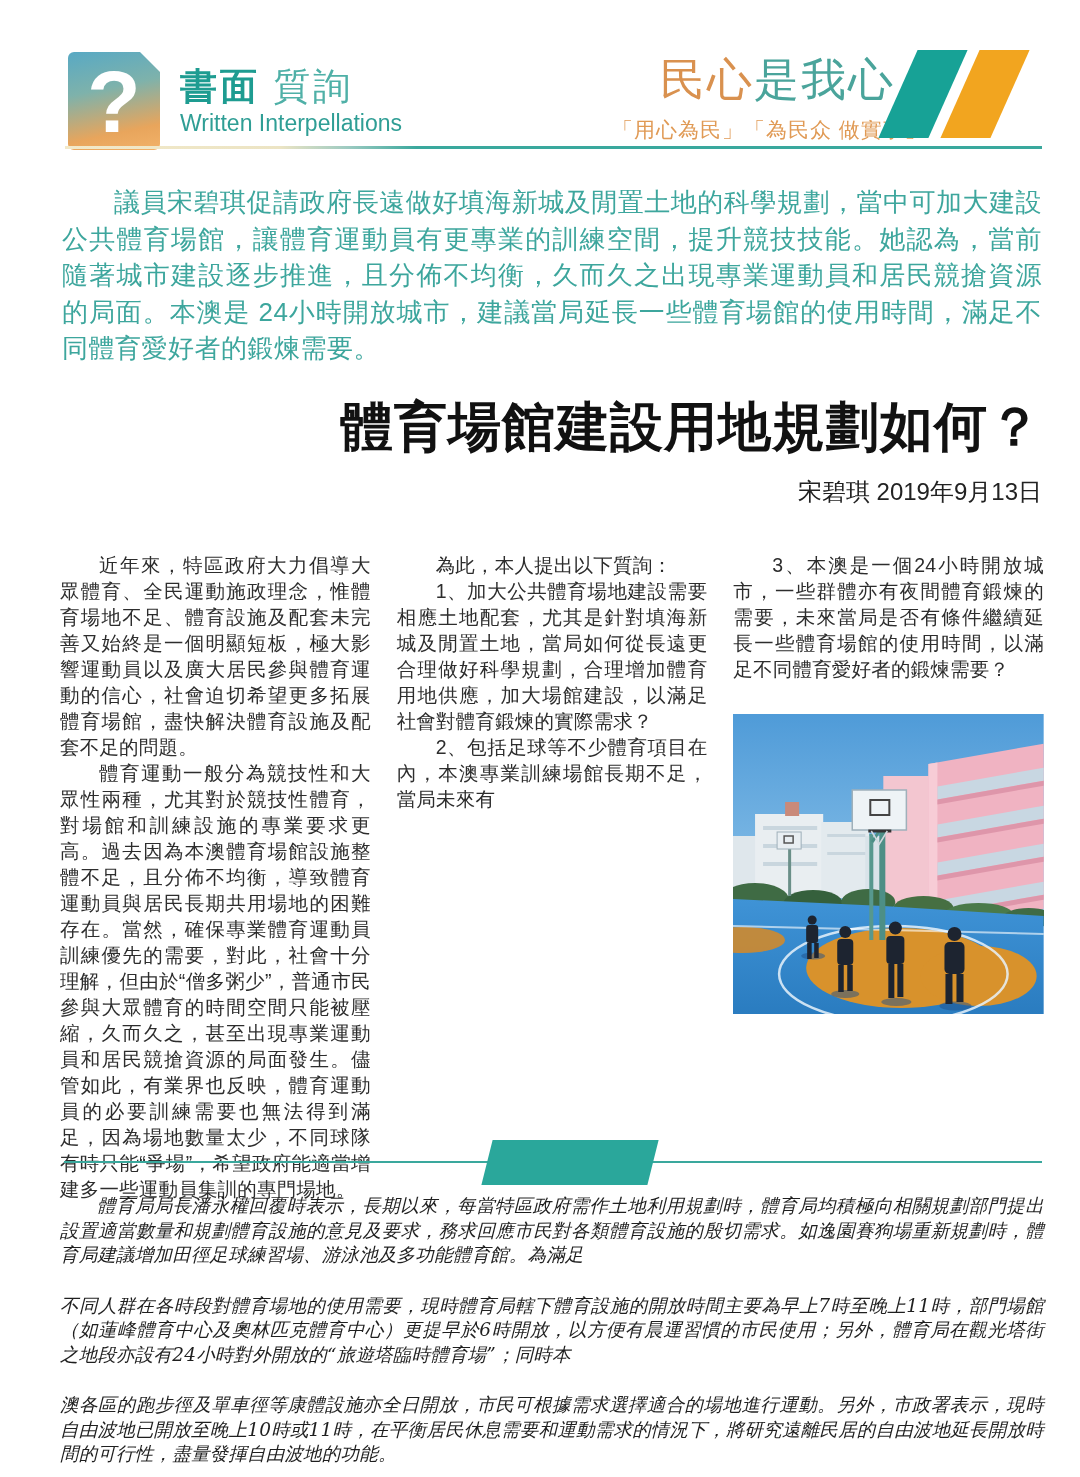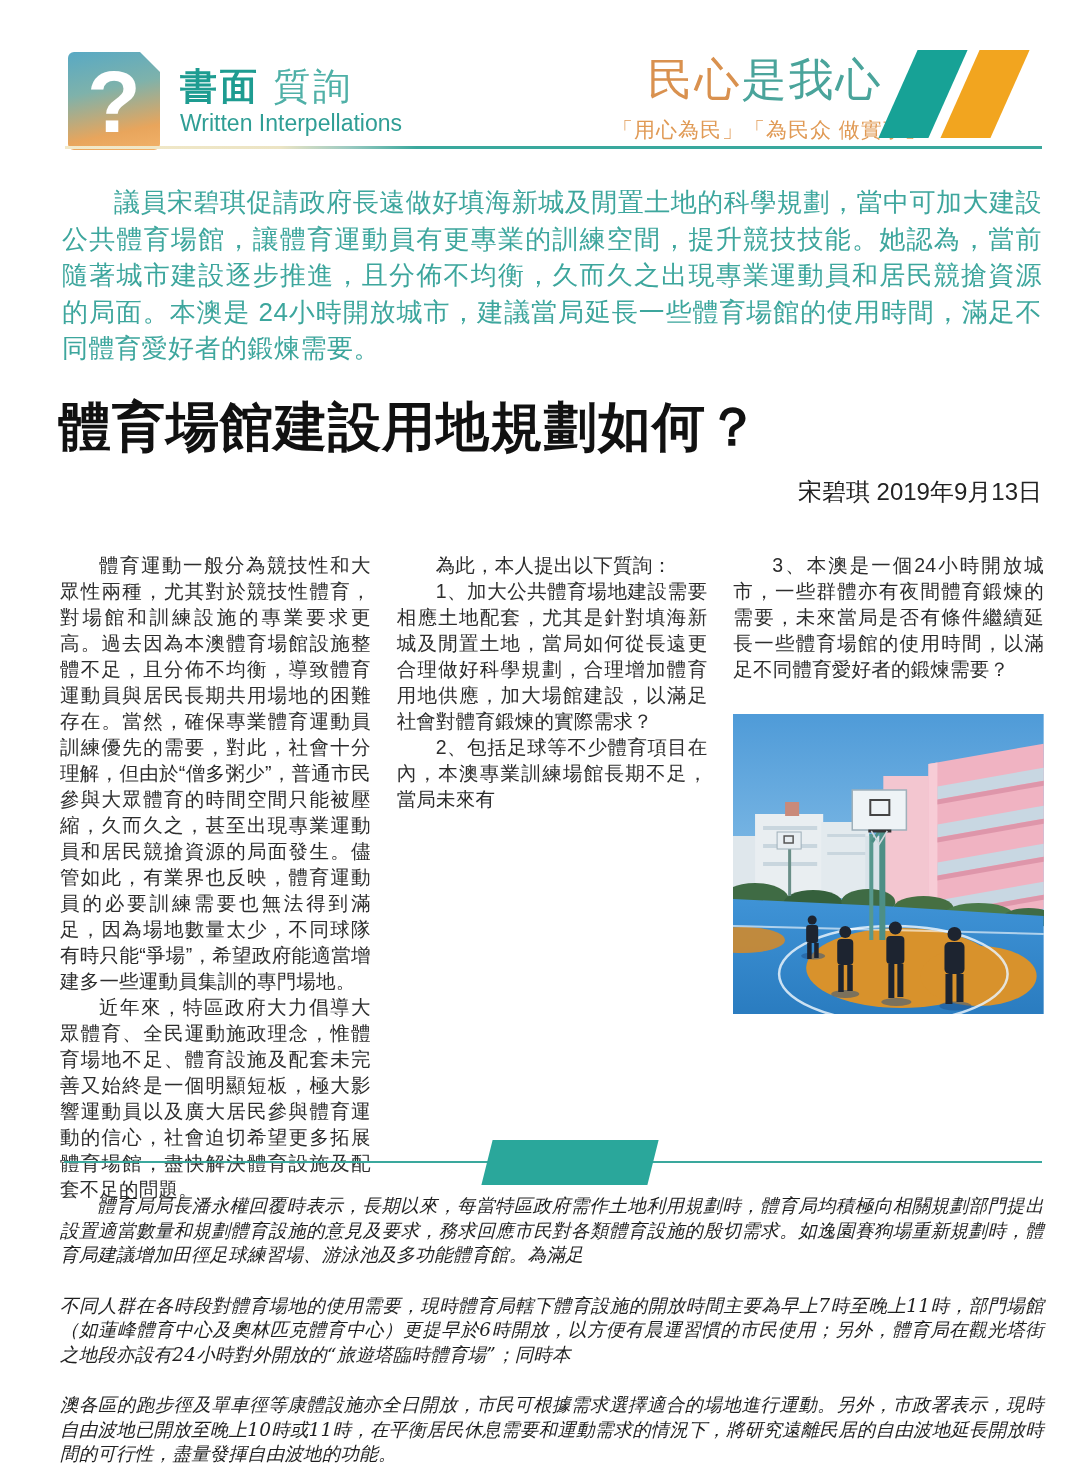--- a/index.html
+++ b/index.html
@@ -24,21 +24,21 @@
   }
   .logo .fold {
     position:absolute; top:0; right:0; width:0; height:0;
     border-top:20px solid #ffffff; border-left:20px solid transparent;
   }
   .section-zh { position:absolute; left:180px; top:62px; font-size:37px; letter-spacing:3px; }
   .section-zh .zh-bold { color:#1e9c91; font-weight:bold; }
   .section-zh .zh-light { color:#4fb0a7; font-weight:normal; }
   .section-en { position:absolute; left:180px; top:110px; font-size:23px; color:#2f9e95; }
 
-  .slogan { position:absolute; left:628px; top:50px; width:274px; text-align:center;
+  .slogan { position:absolute; left:660px; top:50px; width:274px; 
             font-size:45px; letter-spacing:2px; white-space:nowrap; }
   .slogan .s-orange { color:#d9914f; }
   .slogan .s-teal { color:#4aa49b; }
   .slogan-sub { position:absolute; left:612px; top:116px; width:300px; text-align:center;
                 font-size:21px; color:#e09a55; letter-spacing:1px; white-space:nowrap; }
 
   .stripe { position:absolute; top:50px; width:50px; height:88px; transform:skewX(-24deg); }
   .stripe.teal   { left:898px; background:#17a296; }
   .stripe.orange { left:960px; background:#f2a51f; }
 
@@ -49,21 +49,21 @@
 
   
   .intro {
     position:absolute; left:62px; top:184px; width:980px;
     font-size:26px; line-height:36.5px; color:#3da69d;
     text-align:justify; text-indent:2em; letter-spacing:0.5px;
   }
 
   
   .title {
-    position:absolute; left:58px; top:392px; width:984px; 
+    position:absolute; left:58px; top:392px; width:984px; text-align:right;
     font-size:53px; font-weight:900; color:#111; letter-spacing:1px;
   }
   .byline {
     position:absolute; left:58px; top:476px; width:984px; text-align:right;
     font-size:24px; color:#222;
   }
 
   
   .main-cols { position:absolute; left:60px; top:552px; width:984px; display:flex; gap:26px; }
   .main-cols .col { flex:1; min-width:0; }
@@ -130,22 +130,22 @@
   <div class="stripe orange"></div>
   <div class="header-rule"></div>
 
   <div class="intro">議員宋碧琪促請政府長遠做好填海新城及閒置土地的科學規劃，當中可加大建設公共體育場館，讓體育運動員有更專業的訓練空間，提升競技技能。她認為，當前隨著城市建設逐步推進，且分佈不均衡，久而久之出現專業運動員和居民競搶資源的局面。本澳是 24小時開放城市，建議當局延長一些體育場館的使用時間，滿足不同體育愛好者的鍛煉需要。</div>
 
   <div class="title">體育場館建設用地規劃如何？</div>
   <div class="byline">宋碧琪 2019年9月13日</div>
 
   <div class="main-cols">
     <div class="col">
+      <p class="indent">近年來，特區政府大力倡導大眾體育、全民運動施政理念，惟體育場地不足、體育設施及配套未完善又始終是一個明顯短板，極大影響運動員以及廣大居民參與體育運動的信心，社會迫切希望更多拓展體育場館，盡快解決體育設施及配套不足的問題。</p>
       <p class="indent">體育運動一般分為競技性和大眾性兩種，尤其對於競技性體育，對場館和訓練設施的專業要求更高。過去因為本澳體育場館設施整體不足，且分佈不均衡，導致體育運動員與居民長期共用場地的困難存在。當然，確保專業體育運動員訓練優先的需要，對此，社會十分理解，但由於“僧多粥少”，普通市民參與大眾體育的時間空間只能被壓縮，久而久之，甚至出現專業運動員和居民競搶資源的局面發生。儘管如此，有業界也反映，體育運動員的必要訓練需要也無法得到滿足，因為場地數量太少，不同球隊有時只能“爭場”，希望政府能適當增建多一些運動員集訓的專門場地。</p>
-      <p class="indent">近年來，特區政府大力倡導大眾體育、全民運動施政理念，惟體育場地不足、體育設施及配套未完善又始終是一個明顯短板，極大影響運動員以及廣大居民參與體育運動的信心，社會迫切希望更多拓展體育場館，盡快解決體育設施及配套不足的問題。</p>
     </div>
     <div class="col">
       <p class="indent">為此，本人提出以下質詢：</p>
       <p class="indent">1、加大公共體育場地建設需要相應土地配套，尤其是針對填海新城及閒置土地，當局如何從長遠更合理做好科學規劃，合理增加體育用地供應，加大場館建設，以滿足社會對體育鍛煉的實際需求？</p>
       <p class="indent">2、包括足球等不少體育項目在內，本澳專業訓練場館長期不足，當局未來有</p>
     </div>
     <div class="col">
       <p class="indent">3、本澳是一個24小時開放城市，一些群體亦有夜間體育鍛煉的需要，未來當局是否有條件繼續延長一些體育場館的使用時間，以滿足不同體育愛好者的鍛煉需要？</p>
 
       <div class="photo-wrap">

